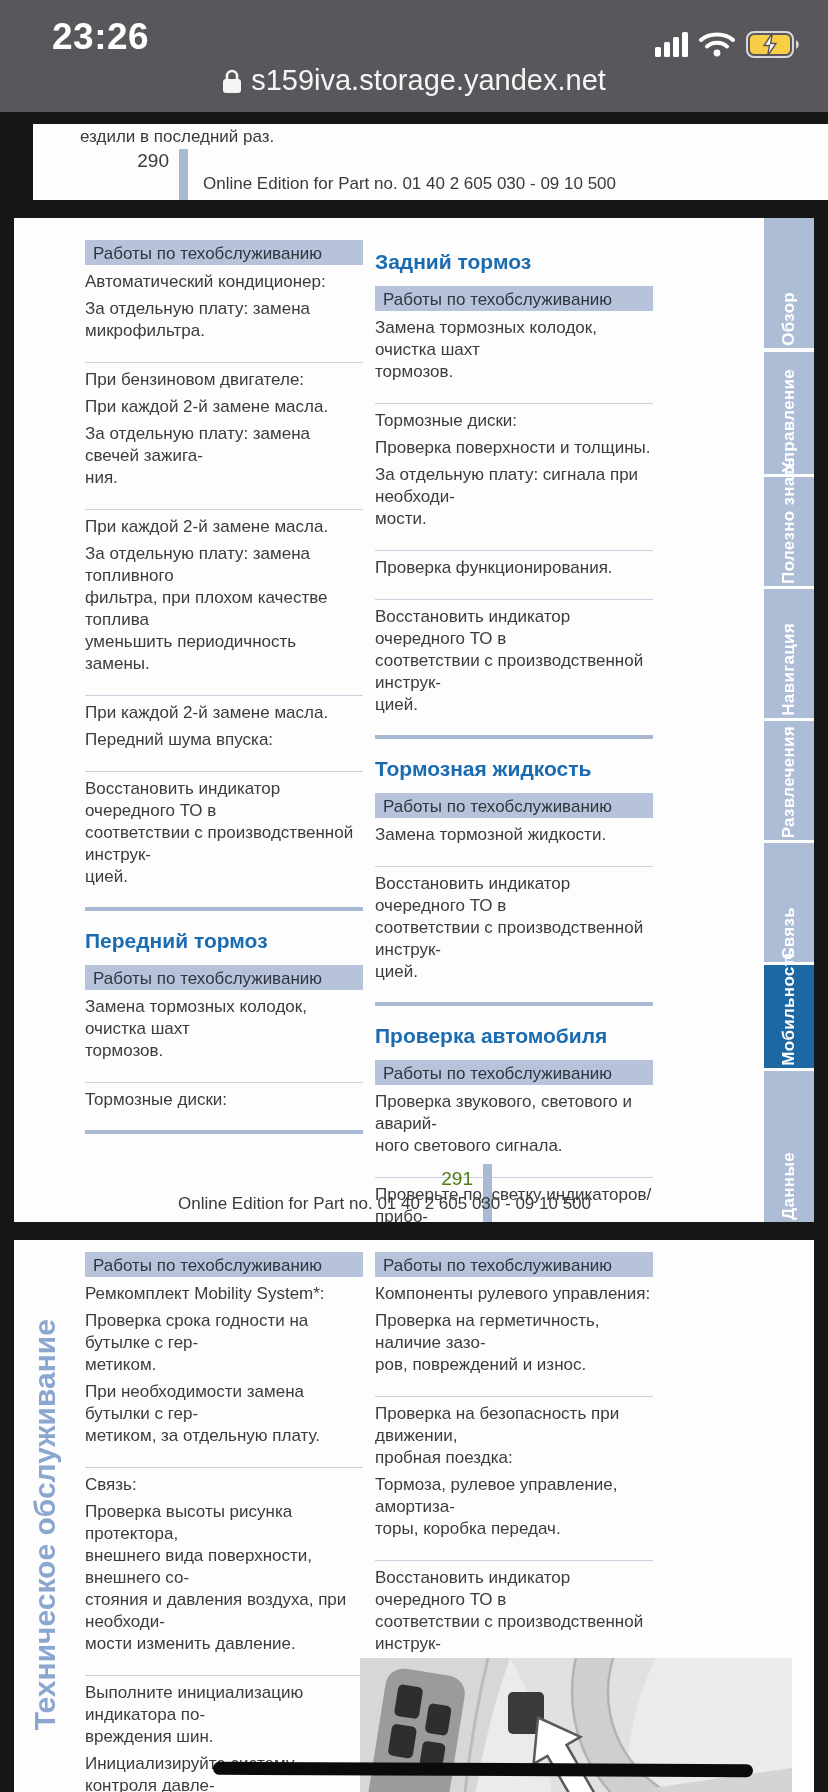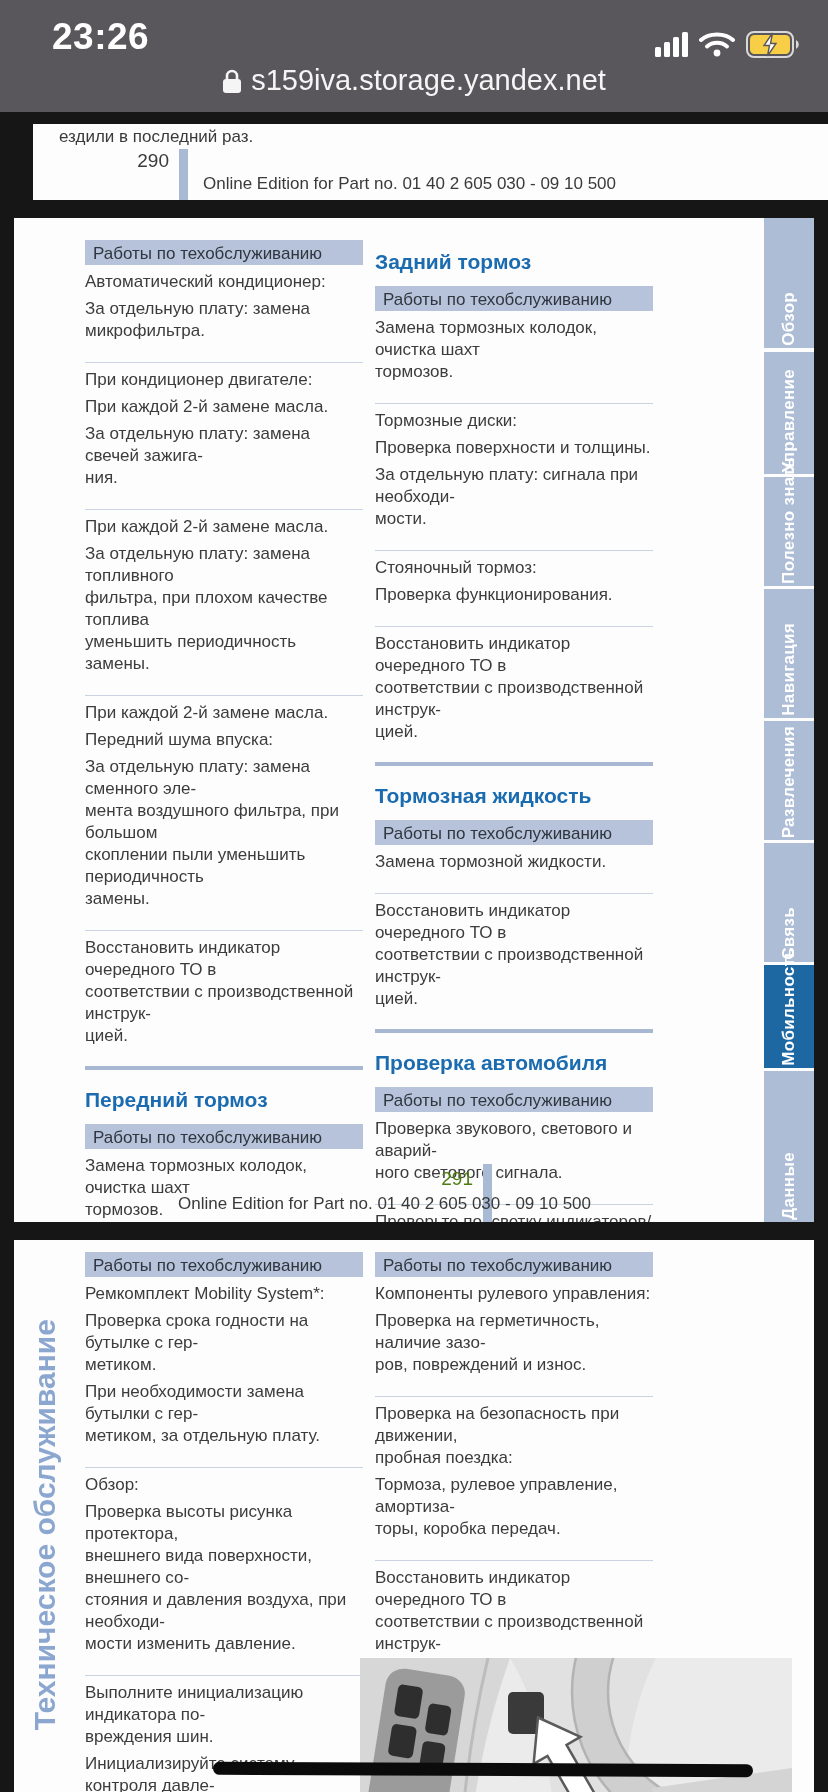--- a/index.html
+++ b/index.html
@@ -13,21 +13,21 @@
   .time{position:absolute;left:52px;top:16px;font-size:37px;font-weight:700;color:#fff;letter-spacing:.5px;}
   .status-icons{position:absolute;right:34px;top:30px;display:flex;align-items:flex-end;gap:11px;height:27px;}
   .sigbars{display:flex;align-items:flex-end;gap:3px;height:25px;}
   .sigbars i{display:block;width:6px;background:#fff;border-radius:1.5px;}
   .url-row{position:absolute;left:0;top:64px;width:828px;text-align:center;color:#f5f5f5;font-size:29px;}
   .url-row svg{vertical-align:-4px;margin-right:9px;}
   .battery{position:relative;width:48px;height:26px;}
   
   .page{position:absolute;background:#fdfdfd;overflow:hidden;}
   .frag{position:absolute;left:33px;top:124px;width:795px;height:76px;background:#fdfdfd;overflow:hidden;}
-  .frag .t1{position:absolute;left:26px;top:3px;font-size:17px;color:#3a3a3a;}
+  .frag .t1{position:absolute;left:47px;top:3px;font-size:17px;color:#3a3a3a;}
   .frag .pn{position:absolute;left:80px;top:26px;width:56px;text-align:right;font-size:19px;color:#3a3a3a;}
   .frag .bar{position:absolute;left:146px;top:25px;width:9px;height:51px;background:#a9bbd4;}
   .frag .online{position:absolute;left:170px;top:50px;font-size:17px;color:#3a3a3a;}
   .p291{left:14px;top:218px;width:800px;height:1004px;}
   .p292{left:14px;top:1240px;width:800px;height:552px;}
   .col{position:absolute;width:278px;}
   .p291 .col.left{left:71px;top:22px;}
   .p291 .col.right{left:361px;top:20px;}
   .p292 .col.left{left:71px;top:12px;}
   .p292 .col.right{left:361px;top:12px;}
@@ -114,38 +114,34 @@
 
   <section class="page p291">
     <div class="col left">
       <div class="ttable">
           <div class="band">Работы по техобслуживанию</div>
           <div class="trow">
             <p>Автоматический кондиционер:</p>
             <p>За отдельную плату: замена микрофильтра.</p>
           </div>
           <div class="trow">
-            <p>При кондиционер двигателе:</p>
+            <p>При бензиновом двигателе:</p>
             <p>При каждой 2-й замене масла.</p>
             <p>За отдельную плату: замена свечей зажига-
 ния.</p>
           </div>
           <div class="trow">
             <p>При каждой 2-й замене масла.</p>
             <p>За отдельную плату: замена топливного
 фильтра, при плохом качестве топлива
 уменьшить периодичность замены.</p>
           </div>
           <div class="trow">
             <p>При каждой 2-й замене масла.</p>
             <p>Передний шума впуска:</p>
-            <p>За отдельную плату: замена сменного эле-
-мента воздушного фильтра, при большом
-скоплении пыли уменьшить периодичность
-замены.</p>
           </div>
           <div class="trow">
             <p>Восстановить индикатор очередного ТО в
 соответствии с производственной инструк-
 цией.</p>
           </div>
         </div>
       <h2 class="sect">Передний тормоз</h2>
       <div class="ttable">
           <div class="band">Работы по техобслуживанию</div>
@@ -166,21 +162,20 @@
             <p>Замена тормозных колодок, очистка шахт
 тормозов.</p>
           </div>
           <div class="trow">
             <p>Тормозные диски:</p>
             <p>Проверка поверхности и толщины.</p>
             <p>За отдельную плату: сигнала при необходи-
 мости.</p>
           </div>
           <div class="trow">
-            <p>Стояночный тормоз:</p>
             <p>Проверка функционирования.</p>
           </div>
           <div class="trow">
             <p>Восстановить индикатор очередного ТО в
 соответствии с производственной инструк-
 цией.</p>
           </div>
         </div>
       <h2 class="sect">Тормозная жидкость</h2>
       <div class="ttable">
@@ -249,21 +244,21 @@
       <div class="ttable">
           <div class="band">Работы по техобслуживанию</div>
           <div class="trow">
             <p>Ремкомплект Mobility System*:</p>
             <p>Проверка срока годности на бутылке с гер-
 метиком.</p>
             <p>При необходимости замена бутылки с гер-
 метиком, за отдельную плату.</p>
           </div>
           <div class="trow">
-            <p>Обзор:</p>
+            <p>Связь:</p>
             <p>Проверка высоты рисунка протектора,
 внешнего вида поверхности, внешнего со-
 стояния и давления воздуха, при необходи-
 мости изменить давление.</p>
           </div>
           <div class="trow">
             <p>Выполните инициализацию индикатора по-
 вреждения шин.</p>
             <p>Инициализируйте систему контроля давле-
 ния в шинах.</p>

